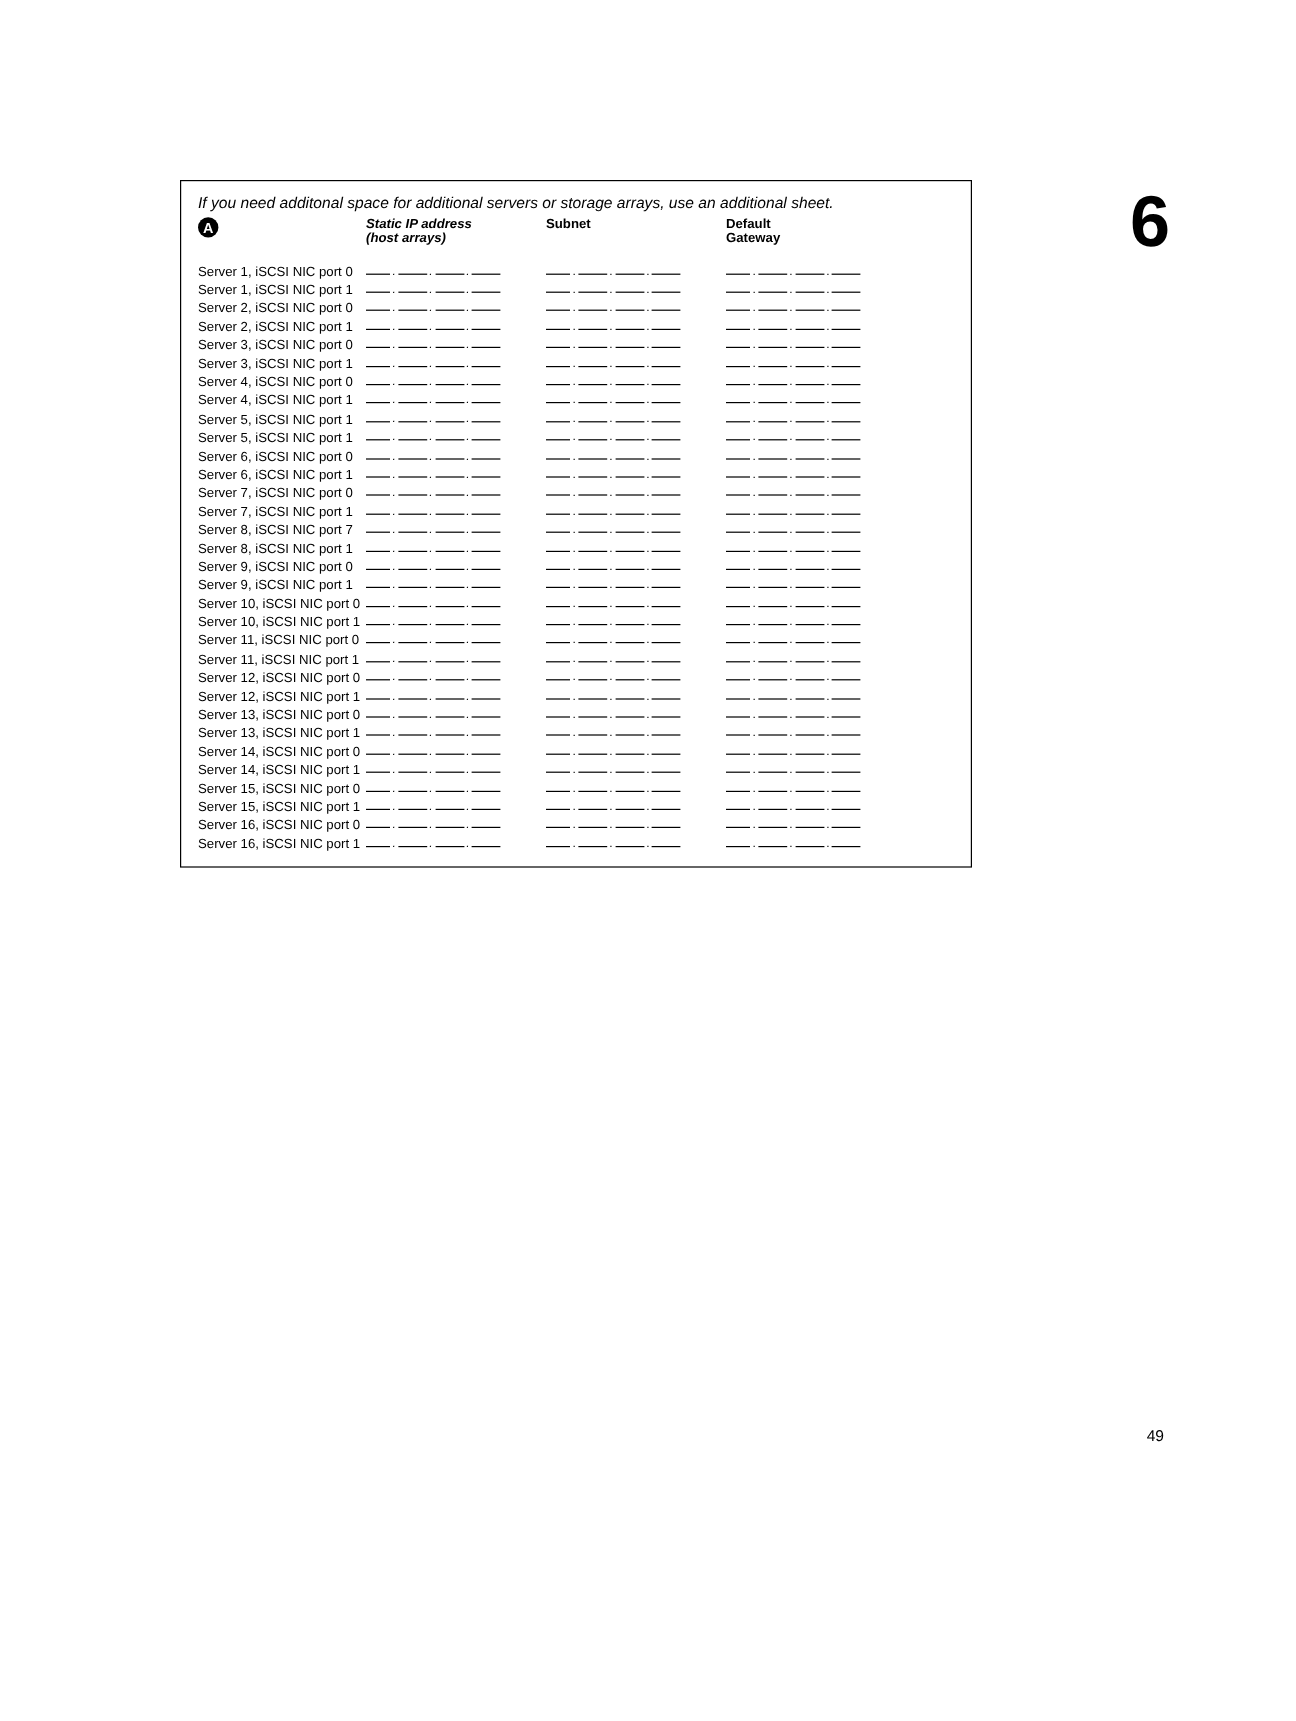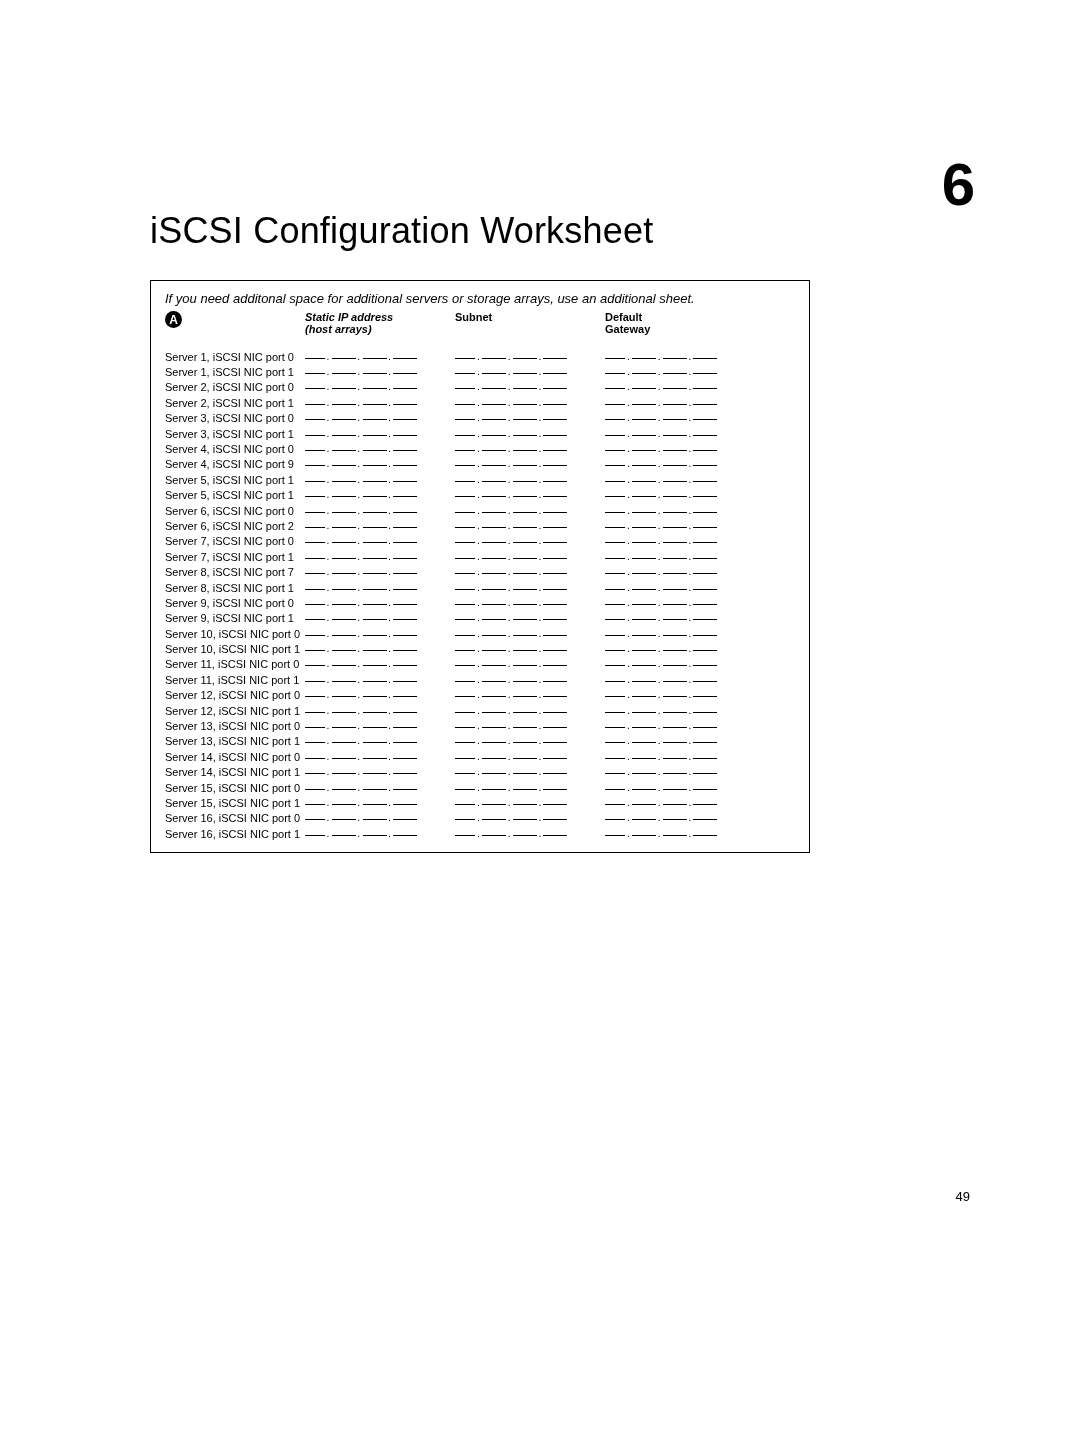--- a/index.html
+++ b/index.html
@@ -114,21 +114,20 @@
     margin-left: 40px;
   }
 </style>
 </head>
 <body>
 
 <div class="page">
 
   <div class="chapter-number">6</div>
 
-  <div class="title">iSCSI Configuration Worksheet</div>
 
   <div class="worksheet-box">
 
     <div class="note">If you need additonal space for additional servers or storage arrays, use an additional sheet.</div>
 
     <div class="header-row">
       <div class="col-label">
         <span class="badge">A</span>
       </div>
       <div class="col-ip">
@@ -391,21 +390,21 @@
               <span class="dot">.</span>
               <span class="oct mid"></span>
               <span class="dot">.</span>
               <span class="oct mid"></span>
               <span class="dot">.</span>
               <span class="oct mid"></span>
             </span>
           </div>
         </div>
         <div class="row">
-          <div class="col-label">Server 4, iSCSI NIC port 9</div>
+          <div class="col-label">Server 4, iSCSI NIC port 1</div>
           <div class="col-ip">
             <span class="ip-field">
               <span class="oct first"></span>
               <span class="dot">.</span>
               <span class="oct mid"></span>
               <span class="dot">.</span>
               <span class="oct mid"></span>
               <span class="dot">.</span>
               <span class="oct mid"></span>
             </span>
@@ -535,21 +534,21 @@
               <span class="dot">.</span>
               <span class="oct mid"></span>
               <span class="dot">.</span>
               <span class="oct mid"></span>
               <span class="dot">.</span>
               <span class="oct mid"></span>
             </span>
           </div>
         </div>
         <div class="row">
-          <div class="col-label">Server 6, iSCSI NIC port 2</div>
+          <div class="col-label">Server 6, iSCSI NIC port 1</div>
           <div class="col-ip">
             <span class="ip-field">
               <span class="oct first"></span>
               <span class="dot">.</span>
               <span class="oct mid"></span>
               <span class="dot">.</span>
               <span class="oct mid"></span>
               <span class="dot">.</span>
               <span class="oct mid"></span>
             </span>

